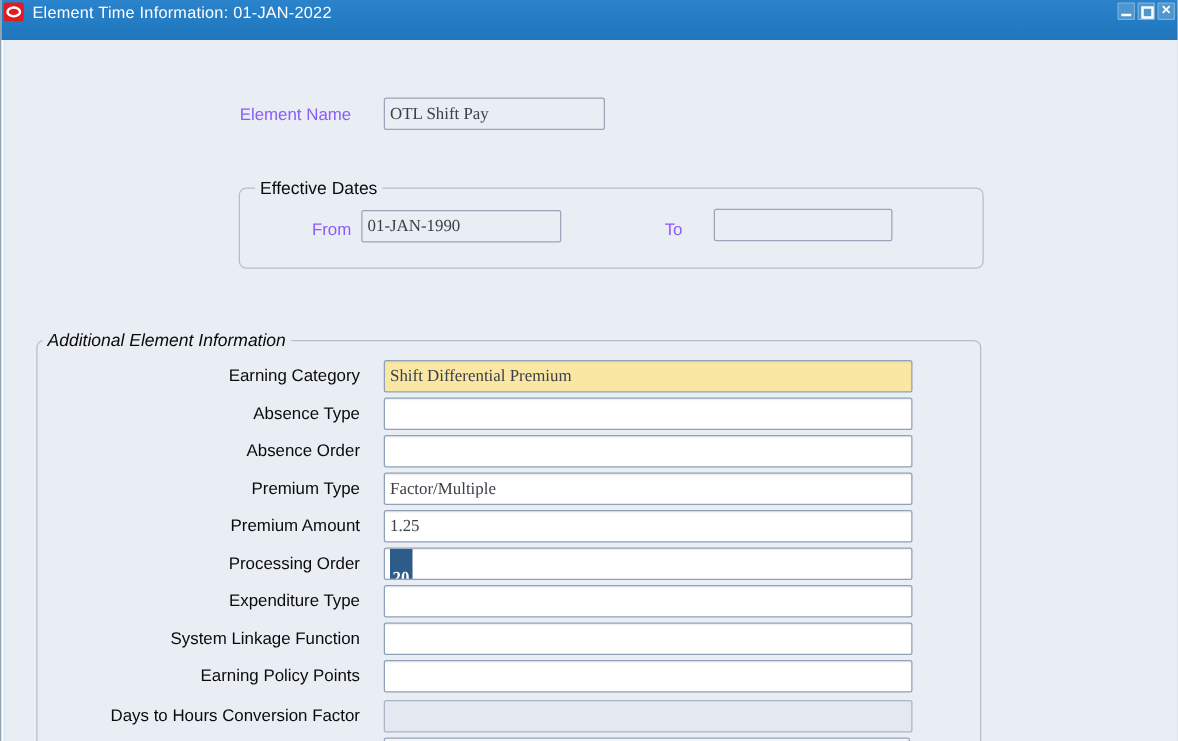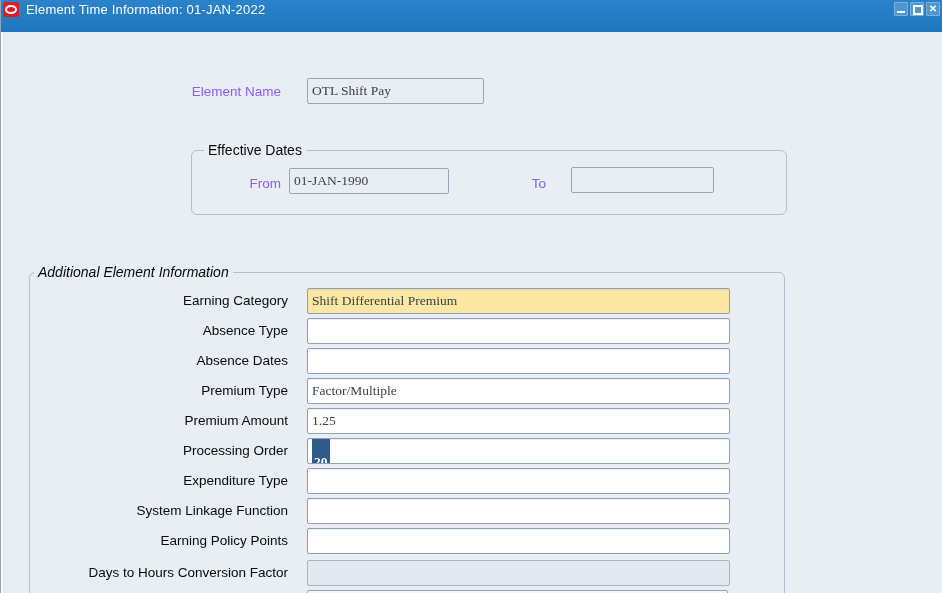--- a/index.html
+++ b/index.html
@@ -136,21 +136,21 @@
       <span class="val">Shift Differential Premium</span>
     </div>
   </div>
       <div class="form-row" style="top: 318px; text-decoration: underline;">
     <div class="row-label">Absence Type</div>
     <div class="field state-enabled">
       <span class="val"></span>
     </div>
   </div>
       <div class="form-row" style="top: 348px;">
-    <div class="row-label">Absence Dates</div>
+    <div class="row-label">Absence Order</div>
     <div class="field state-enabled">
       <span class="val"></span>
     </div>
   </div>
       <div class="form-row" style="top: 378px;">
     <div class="row-label">Premium Type</div>
     <div class="field state-enabled">
       <span class="val">Factor/Multiple</span>
     </div>
   </div>

